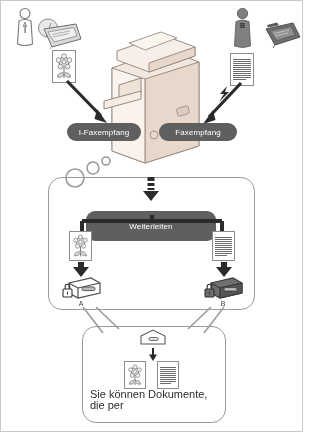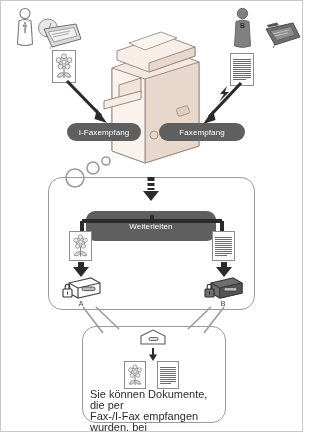--- a/index.html
+++ b/index.html
@@ -144,21 +144,21 @@
 
   <div class="abs" style="left:215px;top:84px;width:18px;height:18px;">
     <svg width="18" height="18" viewBox="0 0 18 18">
       <path d="M11 1 L4 9 L8 9 L3 17 L13 7 L9 7 Z" fill="#2b2b2b"></path>
     </svg>
   </div>
 
   <div class="abs pill" style="left:66px;top:122px;width:74px;height:18px;">
     <span>I-Faxempfang</span>
   </div>
-  <div class="abs pill" style="left:158px;top:122px;width:86px;height:18px;">
+  <div class="abs pill" style="left:158px;top:122px;width:78px;height:18px;">
     <span>Faxempfang</span>
   </div>
 
   <div class="abs" style="left:55px;top:155px;width:60px;height:35px;">
     <svg width="60" height="35" viewBox="0 0 60 35">
       <circle cx="50" cy="5" r="4" fill="none" stroke="#9b9b9b" stroke-width="1.6"></circle>
       <circle cx="37" cy="12" r="6" fill="none" stroke="#9b9b9b" stroke-width="1.6"></circle>
       <circle cx="19" cy="22" r="9" fill="none" stroke="#9b9b9b" stroke-width="1.6"></circle>
     </svg>
   </div>
@@ -305,16 +305,15 @@
         <i></i>
         <i></i>
         <i></i>
         <i></i>
         <i class="short"></i>
     </div>
   </div>
 
   <div class="abs caption" style="left:89px;top:388px;width:128px;">
     <div>Sie können Dokumente, die per</div>
-    <div>Fax-/I-Fax empfangen wurden, bei</div>
   </div>
 
 </div>
 
 </body></html>

